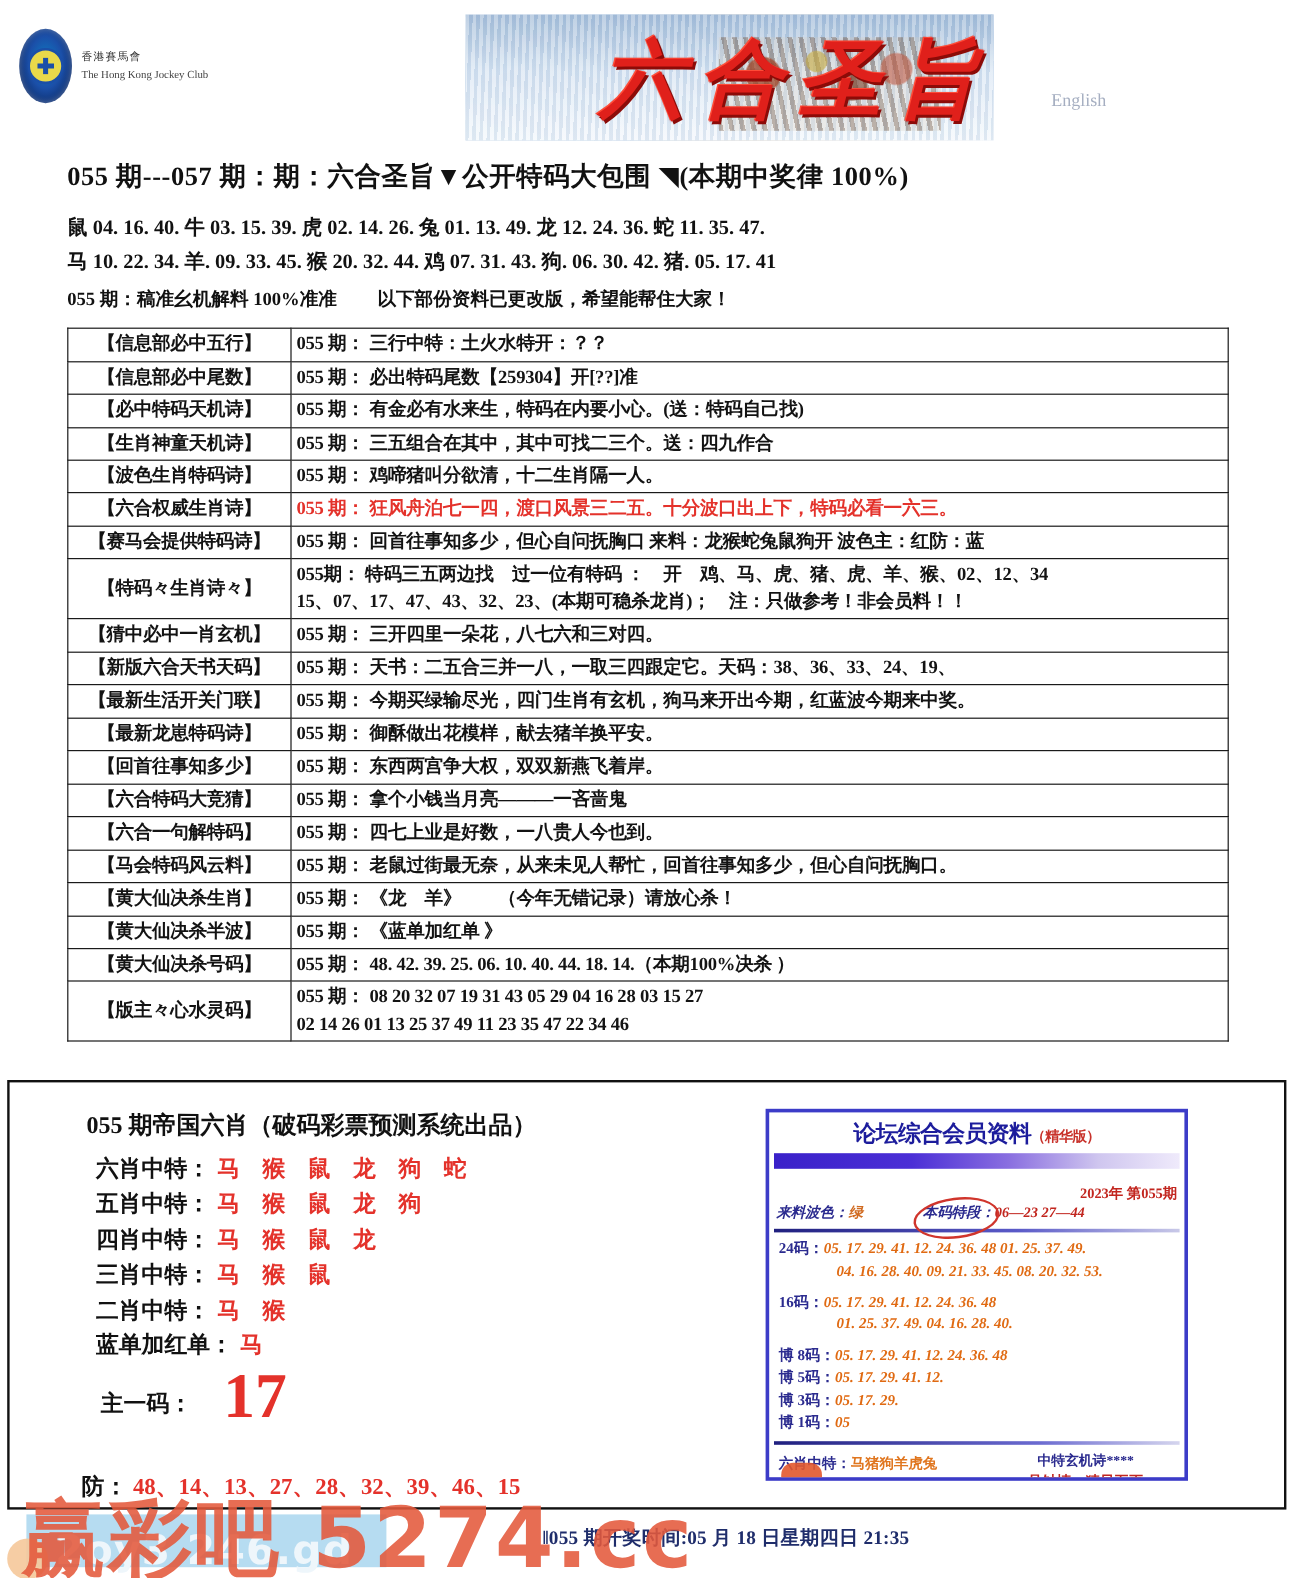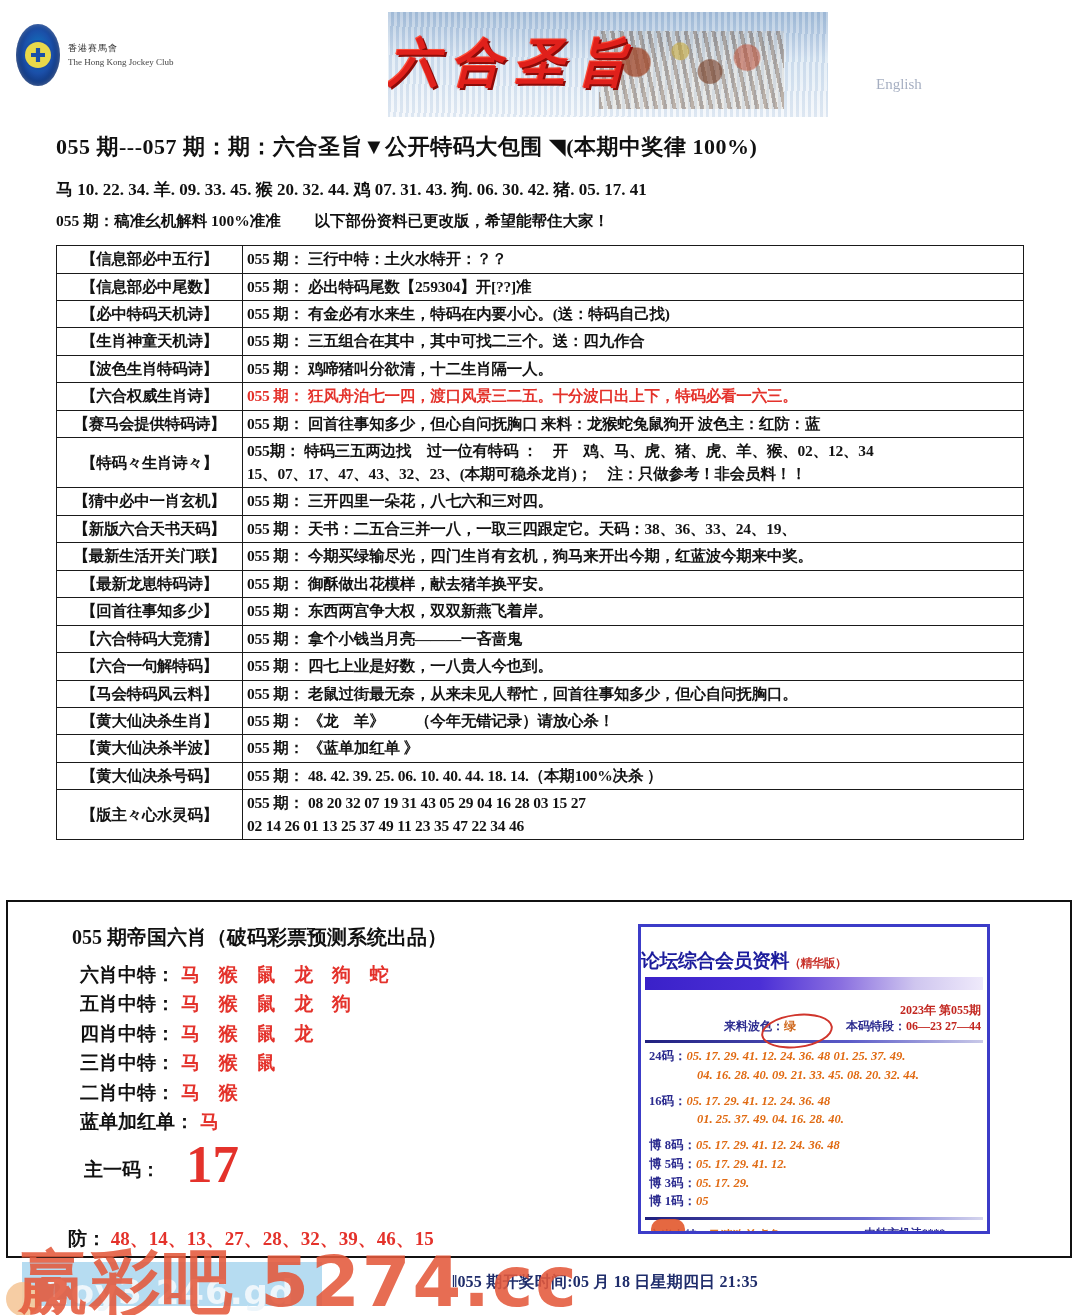--- a/index.html
+++ b/index.html
@@ -95,31 +95,31 @@
       radial-gradient(circle at 44% 26%, rgba(200,170,60,.6) 0 7%, rgba(0,0,0,0) 8%),
       radial-gradient(circle at 60% 52%, rgba(120,60,35,.6) 0 10%, rgba(0,0,0,0) 11%),
       radial-gradient(circle at 80% 34%, rgba(190,80,55,.55) 0 8%, rgba(0,0,0,0) 9%),
       repeating-linear-gradient(78deg, rgba(110,80,55,.42) 0 4px, rgba(215,205,190,.30) 4px 9px);
     filter: blur(.4px);
   }
   .banner-title {
     position: absolute;
     left: 0; right: 0; top: 50%;
     transform: translateY(-48%);
-    text-align: left;
-    font-size: 51px;
+    text-align: right;
+    font-size: 70px;
     line-height: 1;
     font-weight: bold;
     color: #e0201b;
     letter-spacing: 12px;
     text-shadow:
       2px 2px 0 #8c0b08,
       -1px -1px 0 #ff4b37,
       0 0 2px rgba(110,0,0,.6);
-    font-family: Liberation Mono, monospace;
+    font-family: Liberation Sans, sans-serif;
     font-style: italic;
     white-space: nowrap;
   }
   .english-link {
     position: absolute;
     left: 876px;
     top: 76px;
     font-size: 15px;
     color: #8894ad;
     font-family: "Liberation Serif", serif;
@@ -244,22 +244,22 @@
     position: absolute;
     left: 630px;
     top: 22px;
     width: 352px;
     height: 310px;
     border: 3px solid #3c3cc8;
     background: #fff;
     overflow: hidden;
   }
   .bb-title {
-    text-align: left;
-    padding-top: 21px;
+    text-align: center;
+    padding-top: 5px;
     font-size: 19px;
     font-weight: bold;
     color: #1c1c9c;
     white-space: nowrap;
     letter-spacing: -.5px;
   }
   .bb-title .sm { font-size: 12px; color: #c8322b; }
   .bb-bar {
     position: relative;
     margin: 3px 4px 0;
@@ -275,21 +275,22 @@
     white-space: nowrap;
   }
   .bb-meta {
     margin-top: 14px;
     padding: 0 6px;
     font-size: 12px;
     font-weight: bold;
     color: #2b2b8f;
     white-space: nowrap;
     position: relative;
-    text-align: right;
+    text-align: left;
+    font-style: italic;
   }
   .bb-meta .org { color: #d06a20; }
   .bb-meta .red { color: #c2261f; }
   .bb-circle {
     position: absolute;
     left: 120px; top: -4px;
     width: 72px; height: 34px;
     border: 2px solid #d0352c;
     border-radius: 50%;
     transform: rotate(-7deg);
@@ -412,20 +413,21 @@
     <div class="sky"></div>
     <div class="crowd"></div>
     <div class="banner-title">六合圣旨</div>
   </div>
 
   <div class="english-link">English</div>
 </div>
 
 <div class="notice">
   <div class="title-line">055 期---057 期：期：六合圣旨▼公开特码大包围 ◥(本期中奖律 100%)</div>
+  <div class="zodiac-line">鼠 04. 16. 40. 牛 03. 15. 39. 虎 02. 14. 26. 兔 01. 13. 49. 龙 12. 24. 36. 蛇 11. 35. 47.</div>
   <div class="zodiac-line">马 10. 22. 34. 羊. 09. 33. 45. 猴 20. 32. 44. 鸡 07. 31. 43. 狗. 06. 30. 42. 猪. 05. 17. 41</div>
   <div class="sub-line">
     <span>055 期：稿准幺机解料 100%准准</span>
     <span class="gap"></span>
     <span>以下部份资料已更改版，希望能帮住大家！</span>
   </div>
 </div>
 
 <div class="tbl-wrap">
   <table class="main">
@@ -548,21 +550,21 @@
       </div>
       <div class="bb-meta">
         <span>来料波色：</span><span class="org">绿</span>
         <span style="display:inline-block;width:44px;"></span>
         <span>本码特段：</span><span class="red">06—23  27—44</span>
         <div class="bb-circle"></div>
       </div>
       <div class="bb-hr"></div>
       <div id="bb-lines">
           <div class="bb-line"><span>24码：</span><span class="nums">05. 17. 29. 41. 12. 24. 36. 48  01. 25. 37. 49.</span></div>
-          <div class="bb-line indent"><span class="nums">04. 16. 28. 40. 09. 21. 33. 45. 08. 20. 32. 44.</span></div>
+          <div class="bb-line indent"><span class="nums">04. 16. 28. 40. 09. 21. 33. 45. 08. 20. 32. 53.</span></div>
           <div class="bb-gap"></div>
           <div class="bb-line"><span>16码：</span><span class="nums">05. 17. 29. 41. 12. 24. 36. 48</span></div>
           <div class="bb-line indent"><span class="nums">01. 25. 37. 49. 04. 16. 28. 40.</span></div>
           <div class="bb-gap"></div>
           <div class="bb-line"><span>博 8码：</span><span class="nums">05. 17. 29. 41. 12. 24. 36. 48</span></div>
           <div class="bb-line"><span>博 5码：</span><span class="nums">05. 17. 29. 41. 12.</span></div>
           <div class="bb-line"><span>博 3码：</span><span class="nums">05. 17. 29.</span></div>
           <div class="bb-line"><span>博 1码：</span><span class="nums">05</span></div>
         </div>
       <div class="bb-hr2"></div>

